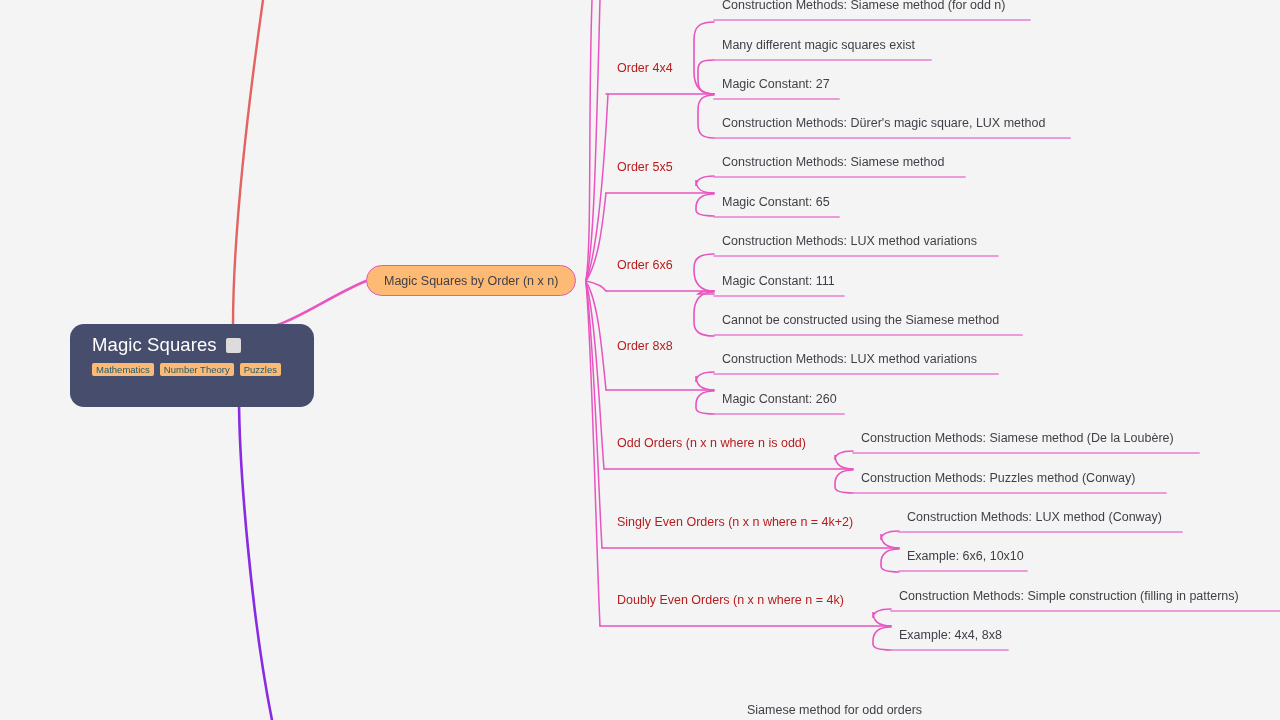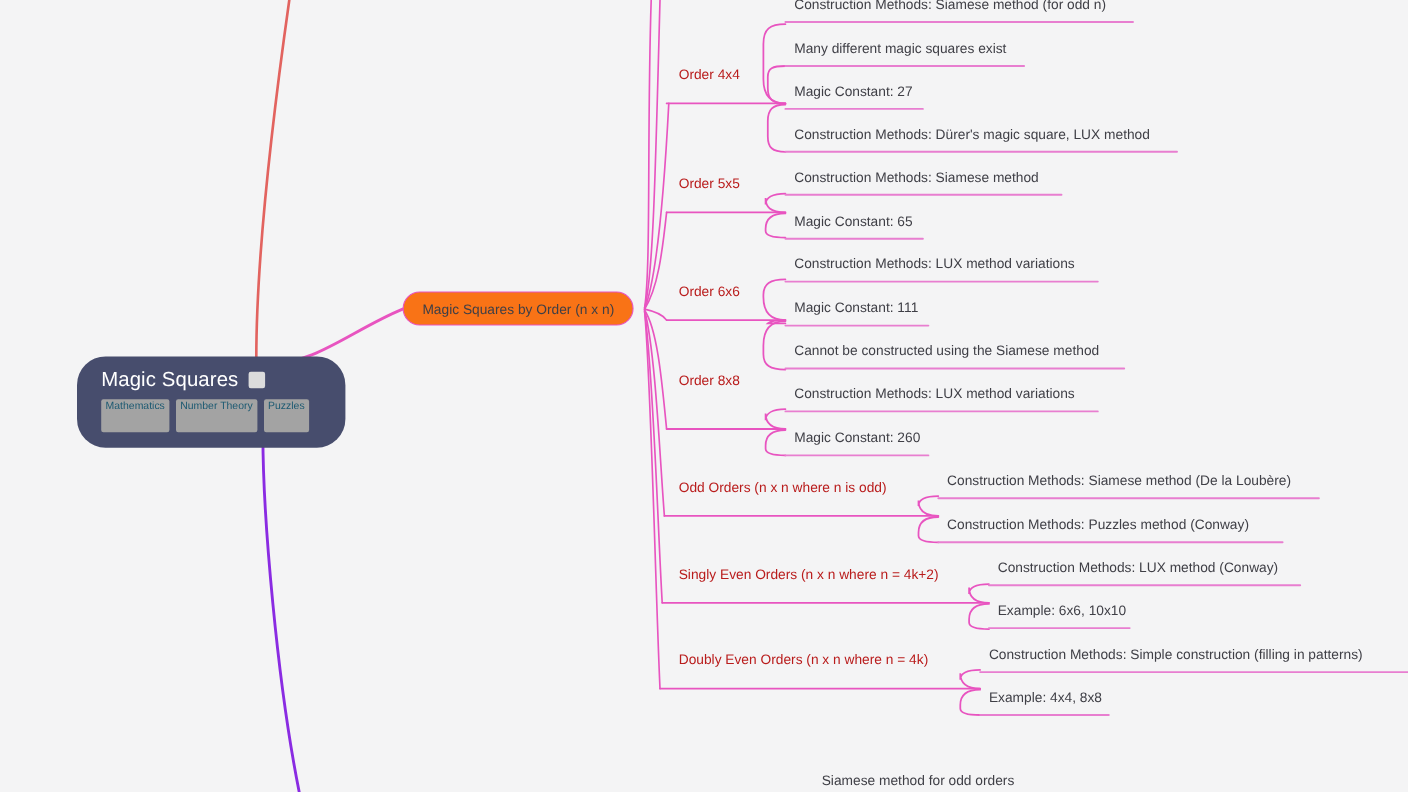--- a/index.html
+++ b/index.html
@@ -30,21 +30,21 @@
   }
 
   
   .root-node {
     position: absolute;
     left: 70px;
     top: 324px;
     width: 244px;
     height: 83px;
     background: #474d6d;
-    border-radius: 26px;
+    border-radius: 14px;
     box-sizing: border-box;
     padding: 10px 22px 0 22px;
   }
   .root-title-row {
     display: flex;
     align-items: center;
     gap: 9px;
   }
   .root-title {
     color: #ffffff;
@@ -59,37 +59,37 @@
     border-radius: 2px;
     display: inline-block;
     flex: none;
   }
   .tag-row {
     display: flex;
     gap: 6px;
     margin-top: 7px;
   }
   .tag {
-    background: #a3a3a3;
+    background: #fdba74;
     color: #1d5a72;
     font-size: 9.5px;
     line-height: 12px;
-    padding: 1px 4px 17px 4px;
+    padding: 1px 4px 0 4px;
     border-radius: 2px;
     white-space: nowrap;
   }
 
   
   .branch-node {
     position: absolute;
     left: 366px;
     top: 265px;
     height: 31px;
     border: 1.6px solid #e854c0;
-    background: #f97316;
+    background: #fdba74;
     border-radius: 16px;
     display: flex;
     align-items: center;
     padding: 0 17px;
     box-sizing: border-box;
   }
   .branch-node-label {
     font-size: 12.5px;
     color: #3f3f46;
     white-space: nowrap;

